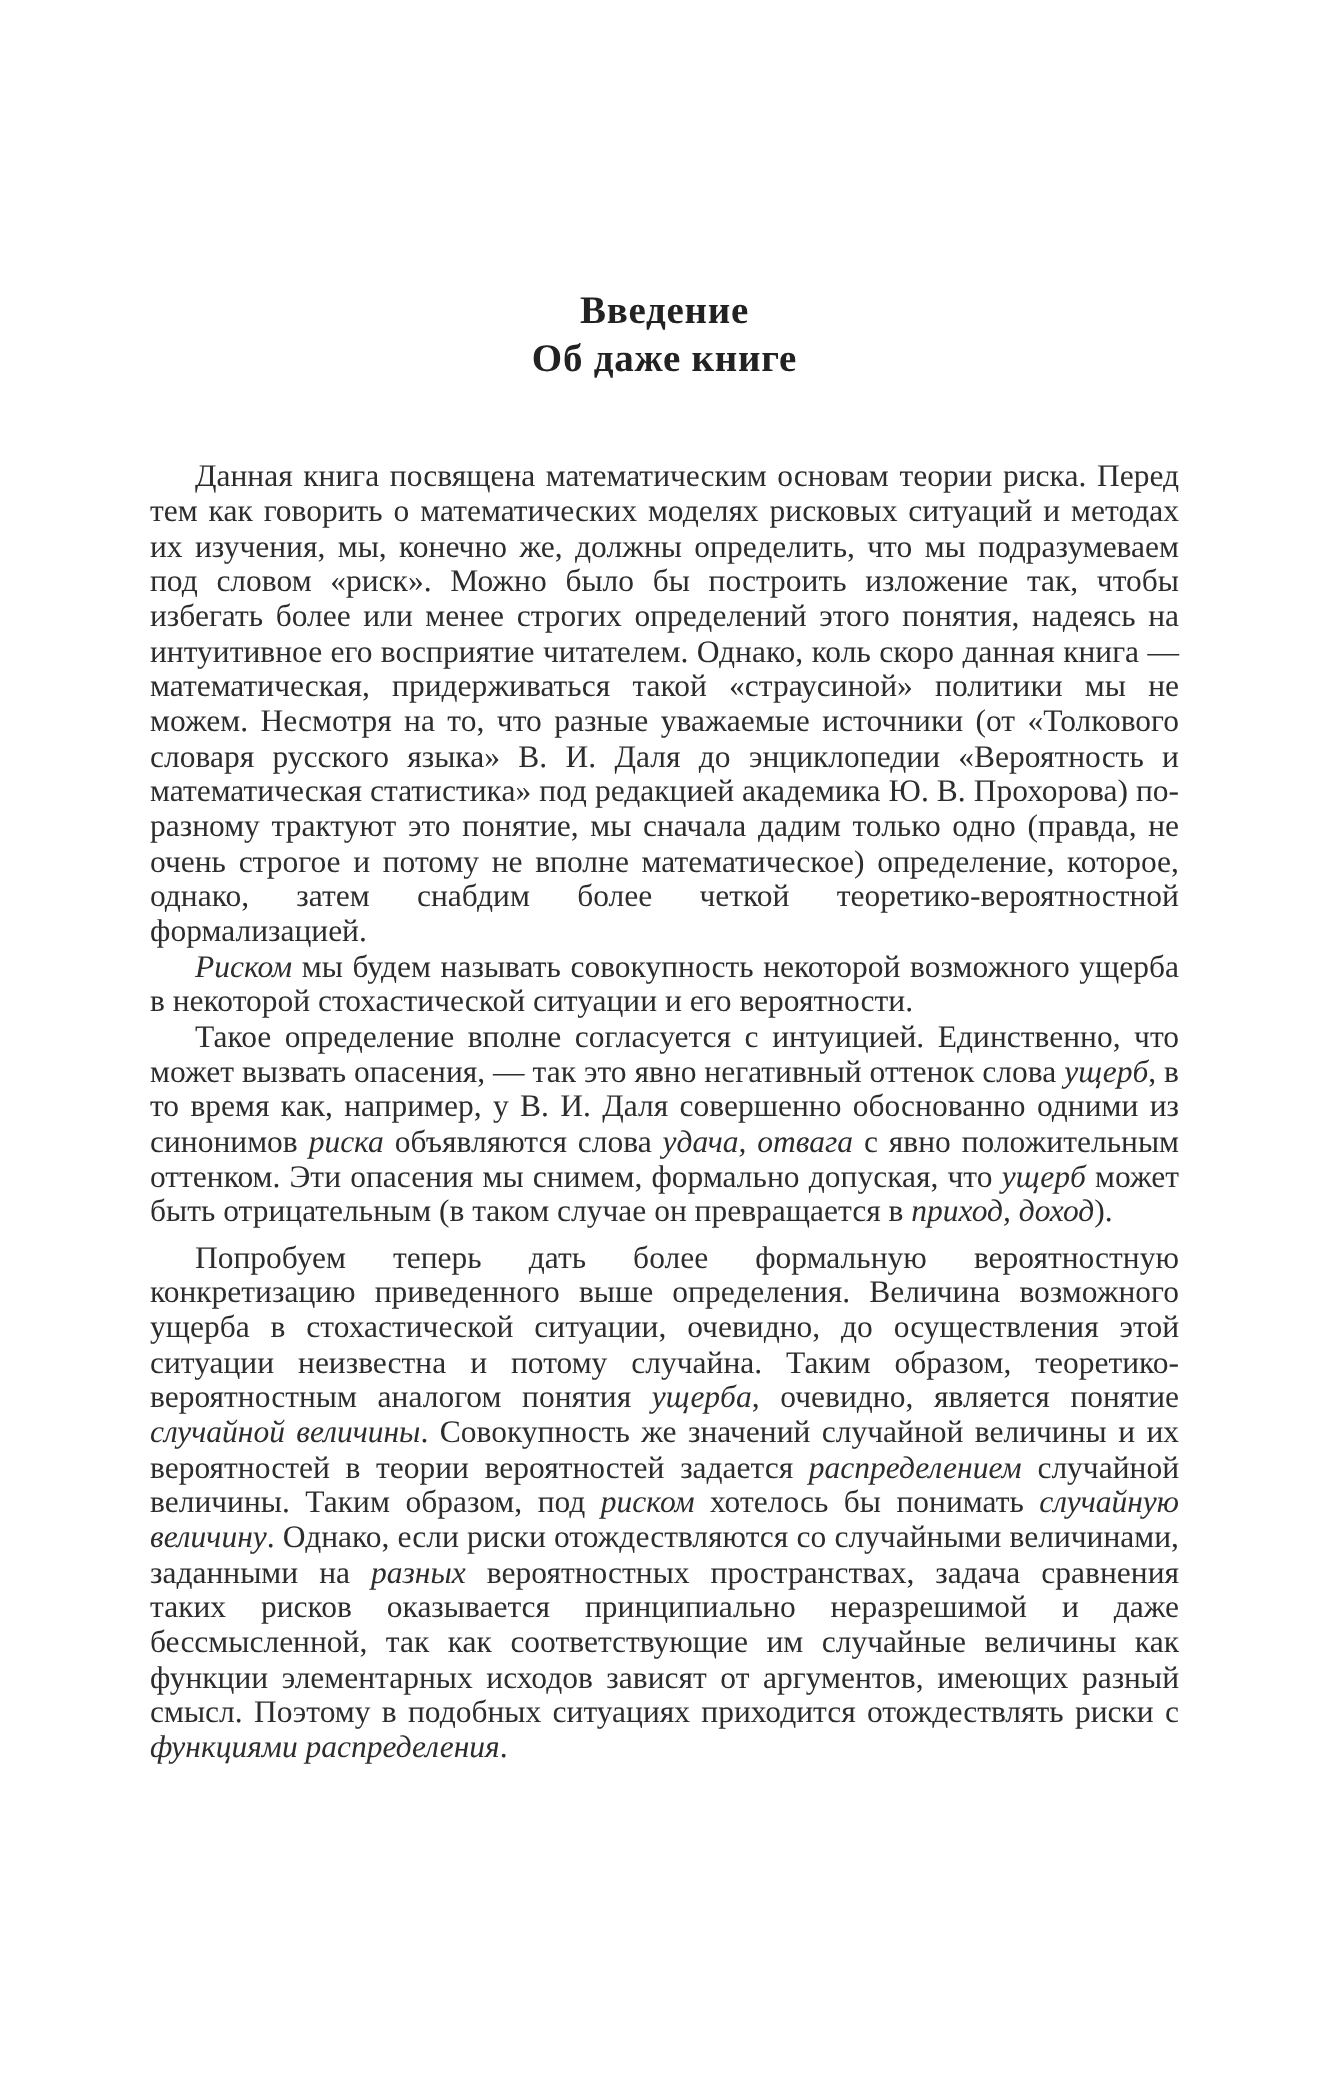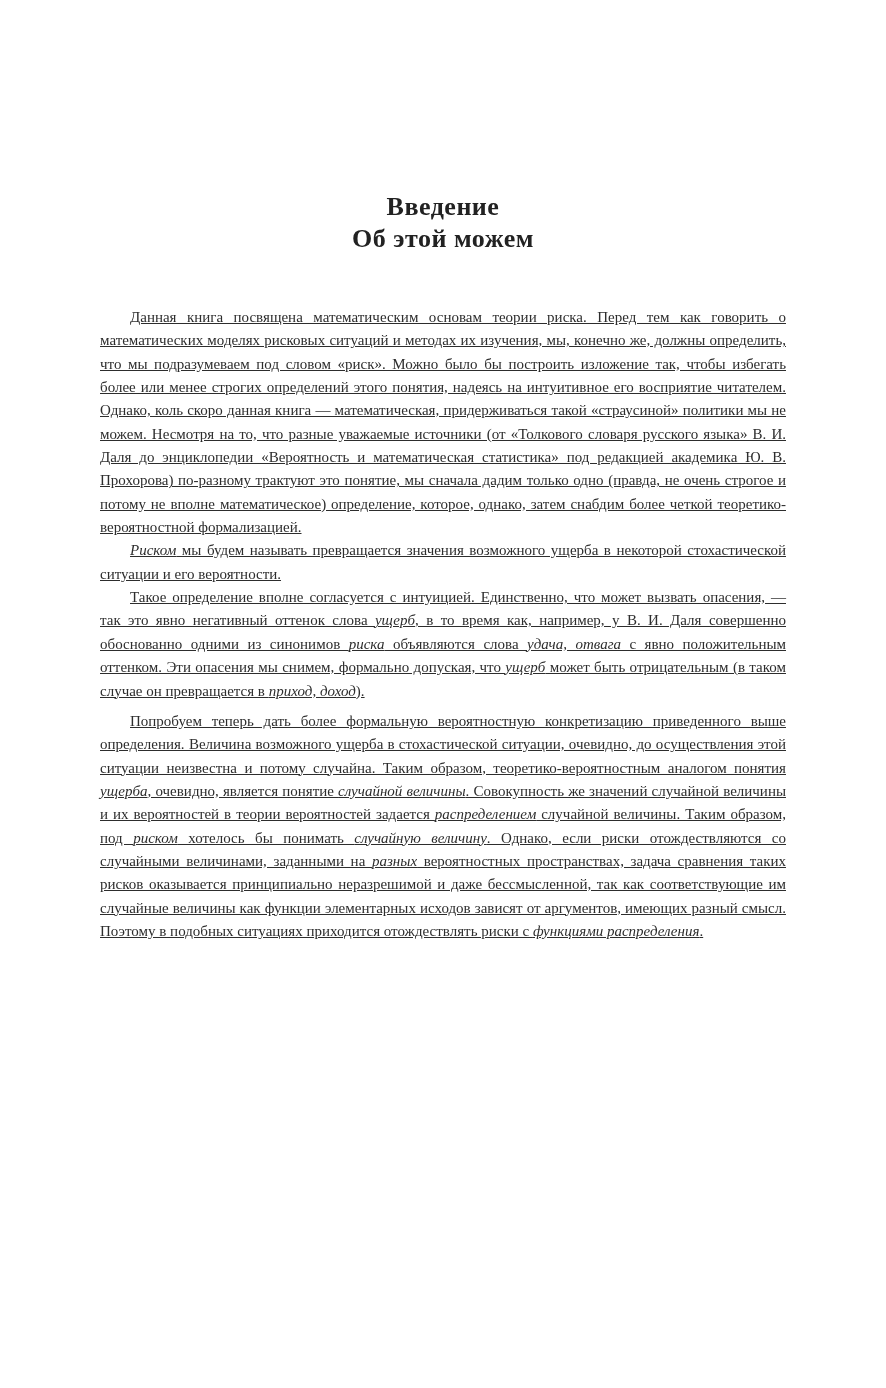--- a/index.html
+++ b/index.html
@@ -26,45 +26,44 @@
     font-size: 26px;
     line-height: 32px;
     color: #222222;
     letter-spacing: 0.5px;
   }
   .body-text {
     position: absolute;
     top: 306px;
     left: 100px;
     width: 686px;
-    font-size: 15px;
+    font-size: 21px;
     line-height: 23.35px;
     text-align: justify;
     color: #2d2d2d;
-    text-decoration: underline;
   }
   .body-text p {
     margin: 0;
     padding: 0;
     text-indent: 30px;
   }
   .body-text p.spaced {
     margin-top: 7px;
   }
   .body-text em {
     font-style: italic;
   }
 </style>
 </head>
 <body>
 
 <div class="page">
   <header class="chapter-title">
     <div>Введение</div>
-    <div>Об этой можем</div>
+    <div>Об даже книге</div>
   </header>
   <main class="body-text" id="body-text">
       <p><span>Данная книга посвящена математическим основам теории риска. Перед тем как говорить о математических моделях рисковых ситуаций и методах их изучения, мы, конечно же, должны определить, что мы подразумеваем под словом «риск». Можно было бы построить изложение так, чтобы избегать более или менее строгих определений этого понятия, надеясь на интуитивное его восприятие читателем. Однако, коль скоро данная книга — математическая, придерживаться такой «страусиной» политики мы не можем. Несмотря на то, что разные уважаемые источники (от «Толкового словаря русского языка» В. И. Даля до энциклопедии «Вероятность и математическая статистика» под редакцией академика Ю. В. Прохорова) по-разному трактуют это понятие, мы сначала дадим только одно (правда, не очень строгое и потому не вполне математическое) определение, которое, однако, затем снабдим более четкой теоретико-вероятностной формализацией.</span></p>
-      <p><em>Риском</em><span> мы будем называть превращается значения возможного ущерба в некоторой стохастической ситуации и его вероятности.</span></p>
+      <p><em>Риском</em><span> мы будем называть совокупность некоторой возможного ущерба в некоторой стохастической ситуации и его вероятности.</span></p>
       <p><span>Такое определение вполне согласуется с интуицией. Единственно, что может вызвать опасения, — так это явно негативный оттенок слова </span><em>ущерб</em><span>, в то время как, например, у В. И. Даля совершенно обоснованно одними из синонимов </span><em>риска</em><span> объявляются слова </span><em>удача, отвага</em><span> с явно положительным оттенком. Эти опасения мы снимем, формально допуская, что </span><em>ущерб</em><span> может быть отрицательным (в таком случае он превращается в </span><em>приход, доход</em><span>).</span></p>
       <p class="spaced"><span>Попробуем теперь дать более формальную вероятностную конкретизацию приведенного выше определения. Величина возможного ущерба в стохастической ситуации, очевидно, до осуществления этой ситуации неизвестна и потому случайна. Таким образом, теоретико-вероятностным аналогом понятия </span><em>ущерба</em><span>, очевидно, является понятие </span><em>случайной величины</em><span>. Совокупность же значений случайной величины и их вероятностей в теории вероятностей задается </span><em>распределением</em><span> случайной величины. Таким образом, под </span><em>риском</em><span> хотелось бы понимать </span><em>случайную величину</em><span>. Однако, если риски отождествляются со случайными величинами, заданными на </span><em>разных</em><span> вероятностных пространствах, задача сравнения таких рисков оказывается принципиально неразрешимой и даже бессмысленной, так как соответствующие им случайные величины как функции элементарных исходов зависят от аргументов, имеющих разный смысл. Поэтому в подобных ситуациях приходится отождествлять риски с </span><em>функциями распределения</em><span>.</span></p>
     </main>
 </div>
 
 </body></html>

